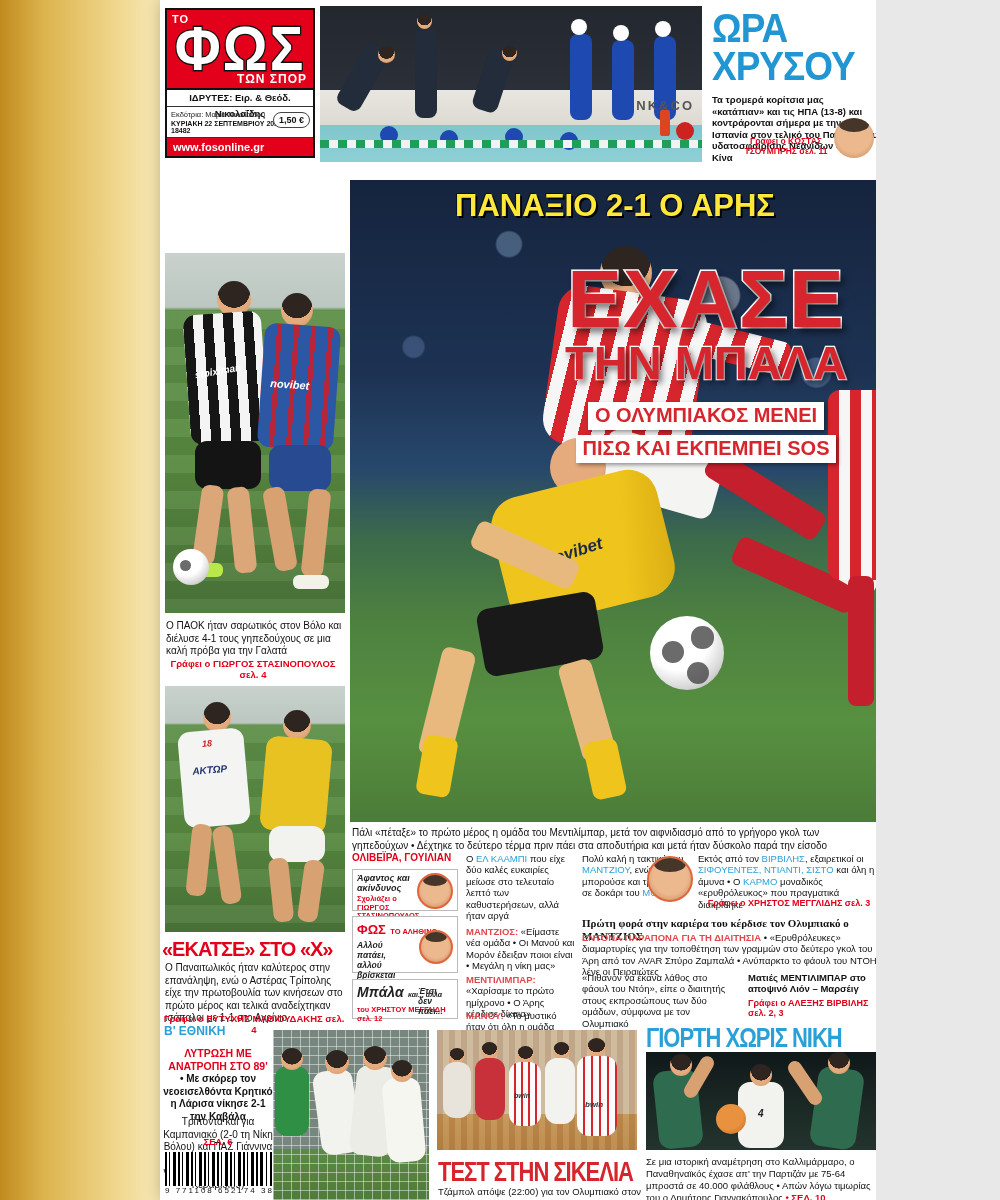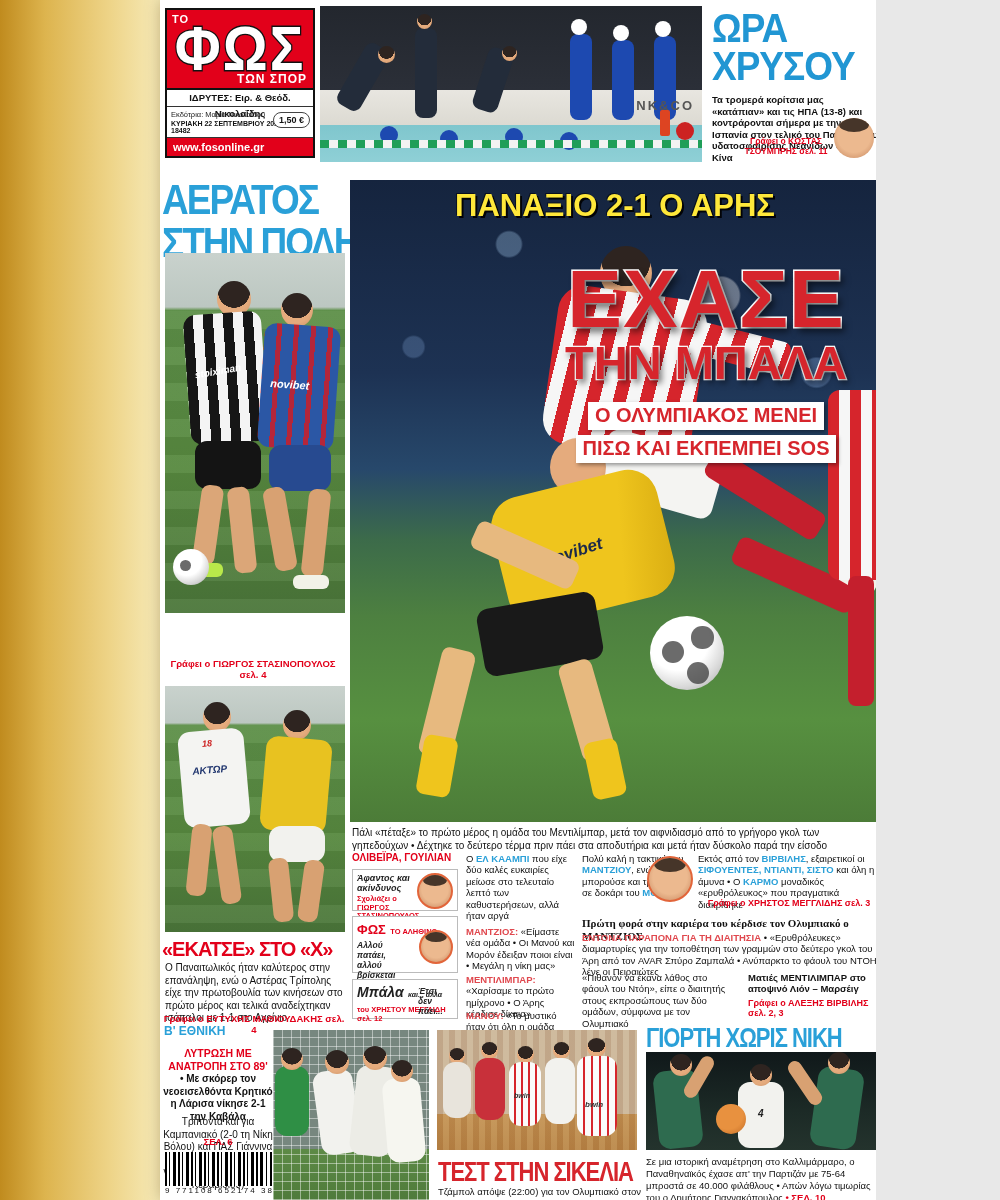--- a/index.html
+++ b/index.html
@@ -45,21 +45,21 @@
   .h1a{font-size:82px;font-weight:bold;color:#d6252c;line-height:.95;-webkit-text-stroke:3px #fff;paint-order:stroke fill;
     text-shadow:4px 5px 7px rgba(0,0,0,.55);letter-spacing:1px;}
   .h1b{font-size:47px;font-weight:bold;color:#d6252c;line-height:1.05;-webkit-text-stroke:2.5px #fff;paint-order:stroke fill;
     text-shadow:3px 4px 6px rgba(0,0,0,.55);letter-spacing:0;}
   .chip{display:inline-block;background:#fff;color:#d6252c;font-weight:bold;font-size:20px;padding:2px 7px 3px;margin-top:5px;box-shadow:2px 2px 4px rgba(0,0,0,.4);}
   
   .mini-box{position:absolute;left:192px;width:106px;border:1px solid #bbb;background:#fff;box-sizing:border-box;padding:3px 4px;margin-top:16px;}
   .ital{font-style:italic;font-weight:bold;color:#222;}
   .small{font-size:9.5px;line-height:1.2;color:#111;}
   .qname{color:#e0484e;font-weight:bold;}
-  .bname{color:#2aa0d8;font-weight:bold;}
+  .bname{color:#2aa0d8;font-weight:normal;}
   .avatar{position:absolute;border-radius:50%;background:radial-gradient(circle at 50% 45%,#ecb98f 0 55%,#d9a077 75%,#c08a62 100%);overflow:hidden;}
   .avatar::before{content:"";position:absolute;left:12%;right:12%;top:-4%;height:38%;border-radius:50%;background:#463529;}
   .avatar.ring{border:2px solid #e2653a;}
   
   .sic-title{color:#d6252c;font-weight:bold;font-size:22px;letter-spacing:-1px;transform:scaleY(1.25);transform-origin:top left;}
   .pao-title{color:#2aa0d8;font-weight:bold;font-size:22px;letter-spacing:-1px;transform:scaleY(1.25);transform-origin:top left;}
   
   .head-c{position:absolute;border-radius:50%;background:radial-gradient(circle at 45% 40%,#e5ab7d 0 60%,#c98f62 100%);}
   .hair{background:radial-gradient(circle at 50% 30%,#2e2420 0 52%,transparent 53%),radial-gradient(circle at 45% 40%,#e5ab7d 0 60%,#c98f62 100%);}
   .torso{position:absolute;border-radius:12px;}
@@ -132,24 +132,20 @@
   </div>
 
   <div class="abs" style="left:552px;top:10px;width:166px;height:152px;">
     <div class="ora-title">ΩΡΑ</div>
     <div class="ora-title" style="margin-top:4px;">ΧΡΥΣΟΥ</div>
     <div class="ora-body abs" style="left:0;top:84px;width:166px;">Τα τρομερά κορίτσια μας «κατάπιαν» και τις ΗΠΑ (13-8) και κοντράρονται σήμερα με την Ισπανία στον τελικό του Παγκοσμίου υδατοσφαίρισης Νεανίδων στην Κίνα</div>
     <div class="avatar" style="left:122px;top:108px;width:40px;height:40px;"></div>
     <div class="credit abs centered" style="left:28px;top:126px;width:92px;font-size:8.5px;line-height:1.2;">Γράφει ο ΚΩΣΤΑΣ ΤΣΟΥΜΠΡΗΣ σελ. 11</div>
   </div>
 
-  <div class="abs" style="left:2px;top:181px;">
-    <div class="lc-head">ΑΕΡΑΤΟΣ</div>
-    <div class="lc-head" style="margin-top:9px;">ΣΤΗΝ ΠΟΛΗ</div>
-  </div>
 
   <div class="photo paok-scene" style="left:5px;top:253px;width:180px;height:360px;">
     <div class="pitch-stripes"></div>
     <div class="head-c hair" style="left:52px;top:28px;width:34px;height:36px;"></div>
     <div class="torso" style="left:22px;top:60px;width:78px;height:130px;background:repeating-linear-gradient(90deg,#161616 0 10px,#f4f4f4 10px 20px);transform:rotate(-4deg);">
       <span class="jersey-text" style="left:8px;top:52px;font-size:10px;transform:rotate(-6deg);">stoiximan</span>
     </div>
     <div class="torso" style="left:30px;top:188px;width:66px;height:48px;background:#141414;"></div>
     <div class="limb" style="left:32px;top:232px;width:22px;height:80px;background:#dba678;transform:rotate(8deg);"></div>
     <div class="limb" style="left:66px;top:234px;width:22px;height:86px;background:#dba678;transform:rotate(-6deg);"></div>
@@ -160,20 +156,21 @@
     </div>
     <div class="torso" style="left:104px;top:192px;width:62px;height:46px;background:#274a90;"></div>
     <div class="limb" style="left:104px;top:234px;width:22px;height:84px;background:#d8a172;transform:rotate(-10deg);"></div>
     <div class="limb" style="left:140px;top:236px;width:22px;height:88px;background:#d8a172;transform:rotate(6deg);"></div>
     <div class="limb" style="left:128px;top:322px;width:36px;height:14px;background:#f2f2e8;border-radius:6px;"></div>
     <div class="ball" style="left:8px;top:296px;width:36px;height:36px;">
           <i style="left:20%;top:30%;"></i>
         </div>
   </div>
 
+  <div class="cap abs" style="left:6px;top:620px;width:180px;">Ο ΠΑΟΚ ήταν σαρωτικός στον Βόλο και διέλυσε 4-1 τους γηπεδούχους σε μια καλή πρόβα για την Γαλατά</div>
   <div class="credit abs centered" style="left:0px;top:658px;width:186px;font-size:9.5px;">Γράφει ο ΓΙΩΡΓΟΣ ΣΤΑΣΙΝΟΠΟΥΛΟΣ σελ. 4</div>
 
   <div class="photo paok-scene" style="left:5px;top:686px;width:180px;height:246px;">
     <div class="pitch-stripes"></div>
     <div class="head-c hair" style="left:38px;top:16px;width:28px;height:30px;"></div>
     <div class="torso" style="left:16px;top:44px;width:66px;height:96px;background:#f4f4f2;transform:rotate(-5deg);">
       <span class="jersey-text" style="left:12px;top:34px;font-size:10px;color:#20356e;">ΑΚΤΩΡ</span>
       <span class="jersey-text" style="left:24px;top:8px;font-size:9px;color:#c22;">18</span>
     </div>
     <div class="limb" style="left:24px;top:138px;width:20px;height:72px;background:#d8a172;transform:rotate(6deg);"></div>

